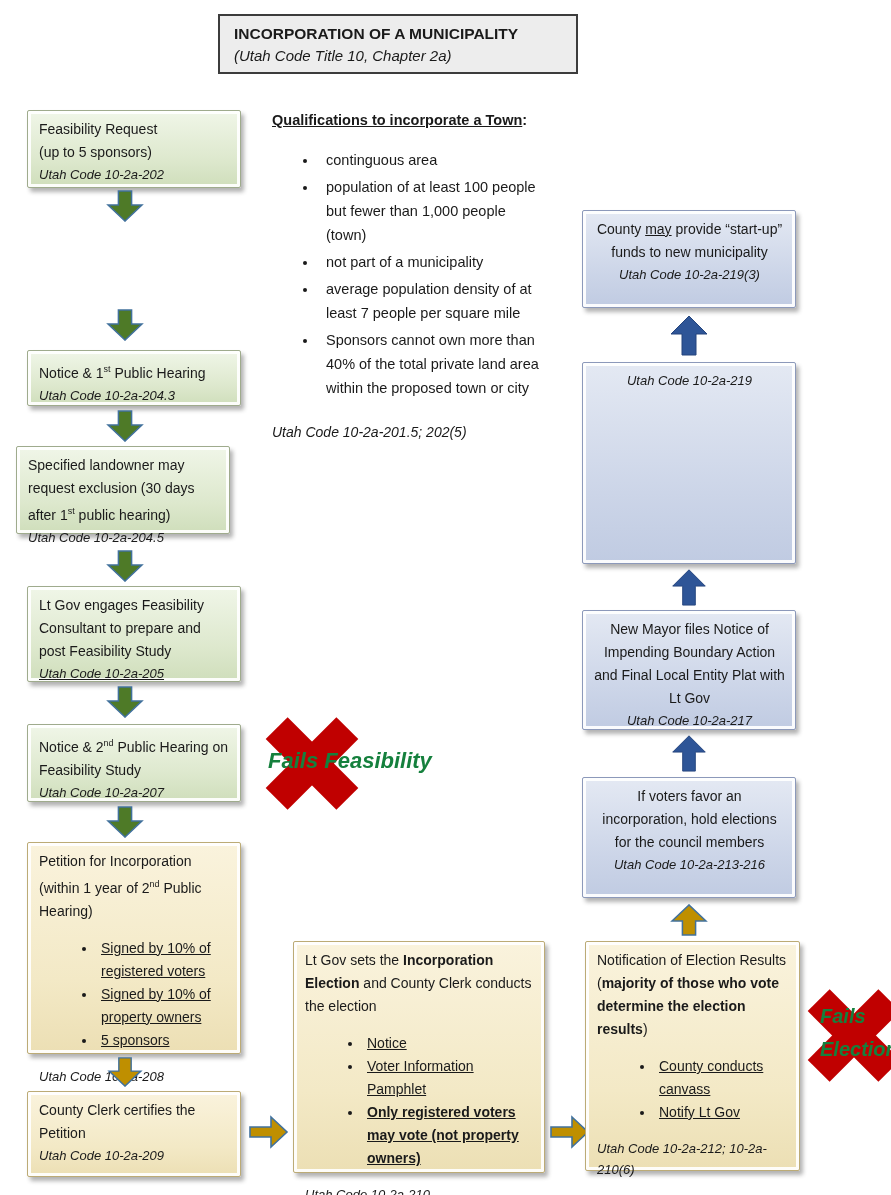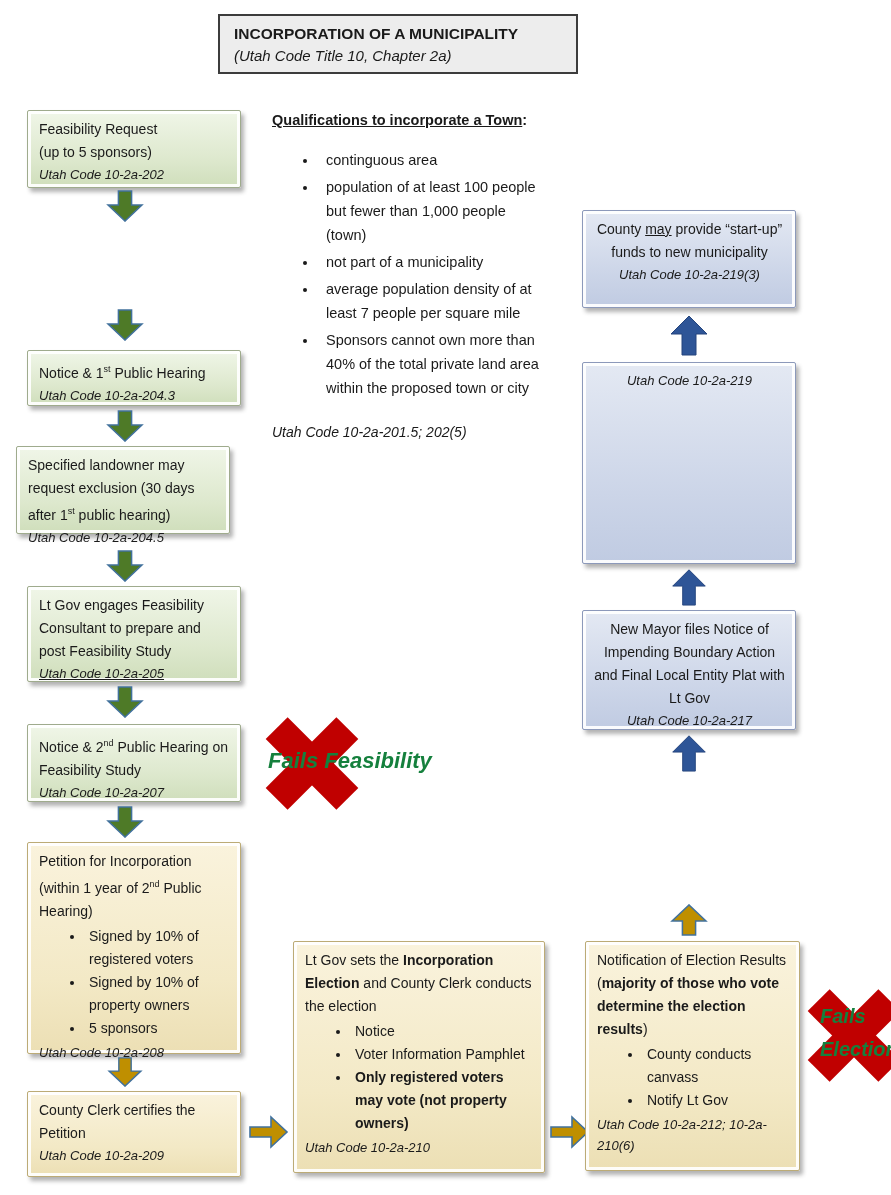--- a/index.html
+++ b/index.html
@@ -17,21 +17,21 @@
   .qual-head{font-weight:bold;font-size:14.5px;}
   .qh-u{text-decoration:underline;}
   .qual-list{margin:20px 0 0 0;padding-left:46px;}
   .qual-list li{font-size:14.5px;line-height:24px;margin-bottom:3px;padding-left:8px;}
   .qual-code{margin-top:24px;font-style:italic;font-size:14px;}
 
   
   .box{position:absolute;box-sizing:border-box;padding:7px 10px 11px 11px;border-radius:2px;}
   .box-text{font-size:14px;line-height:23px;}
   .box-text sup{font-size:9px;}
-  .box-text ul{margin:2px;padding-left:44px;}
+  .box-text ul{margin:14px;padding-left:44px;text-decoration:underline;}
   .box-text li{padding-left:4px;}
   .box-code{font-style:italic;font-size:13px;line-height:21px;}
   .code-underline .box-code{text-decoration:underline;}
   .green{background:linear-gradient(180deg,#f0f6e8 0%,#dde8cd 65%,#cfdebb 100%);
          border:1px solid #9fab8d;
          box-shadow:inset 0 0 0 3px rgba(255,255,255,.92),3px 4px 4px rgba(0,0,0,.30);}
   .tan{background:linear-gradient(180deg,#faf3dd 0%,#f3e9c6 65%,#ecdfb4 100%);
        border:1px solid #bcab76;
        box-shadow:inset 0 0 0 3px rgba(255,255,255,.92),3px 4px 4px rgba(0,0,0,.30);}
   .blue{background:linear-gradient(180deg,#e4e9f3 0%,#ccd5e8 65%,#c0cbe2 100%);
@@ -169,20 +169,24 @@
     </svg>
 
   <div class="box blue" style="left:582px;top:610px;width:214px;height:120px">
     <div class="box-text">New Mayor files Notice of Impending Boundary Action and Final Local Entity Plat with Lt Gov</div>
     <div class="box-code">Utah Code 10-2a-217</div>
   </div>
   <svg class="arrow" style="left:669px;top:734px" width="40" height="38" viewBox="0 0 40 42">
       <polygon class="fill-blue" points="13,41 27,41 27,20 38,20 20,2 2,20 13,20"></polygon>
     </svg>
 
+  <div class="box blue" style="left:582px;top:777px;width:214px;height:121px">
+    <div class="box-text">If voters favor an incorporation, hold elections for the council members</div>
+    <div class="box-code">Utah Code 10-2a-213-216</div>
+  </div>
   <svg class="arrow" style="left:669px;top:904px" width="40" height="32" viewBox="0 0 40 34">
       <polygon class="fill-gold" points="13,33 27,33 27,18 38,18 20,1 2,18 13,18"></polygon>
     </svg>
 
   <div class="box tan" style="left:585px;top:941px;width:215px;height:230px">
     <div class="box-text">Notification of Election Results (<b>majority of those who vote determine the election results</b>)<ul>
           <li>County conducts canvass</li>
           <li>Notify Lt Gov</li>
         </ul></div>
     <div class="box-code">Utah Code 10-2a-212; 10-2a-210(6)</div>

